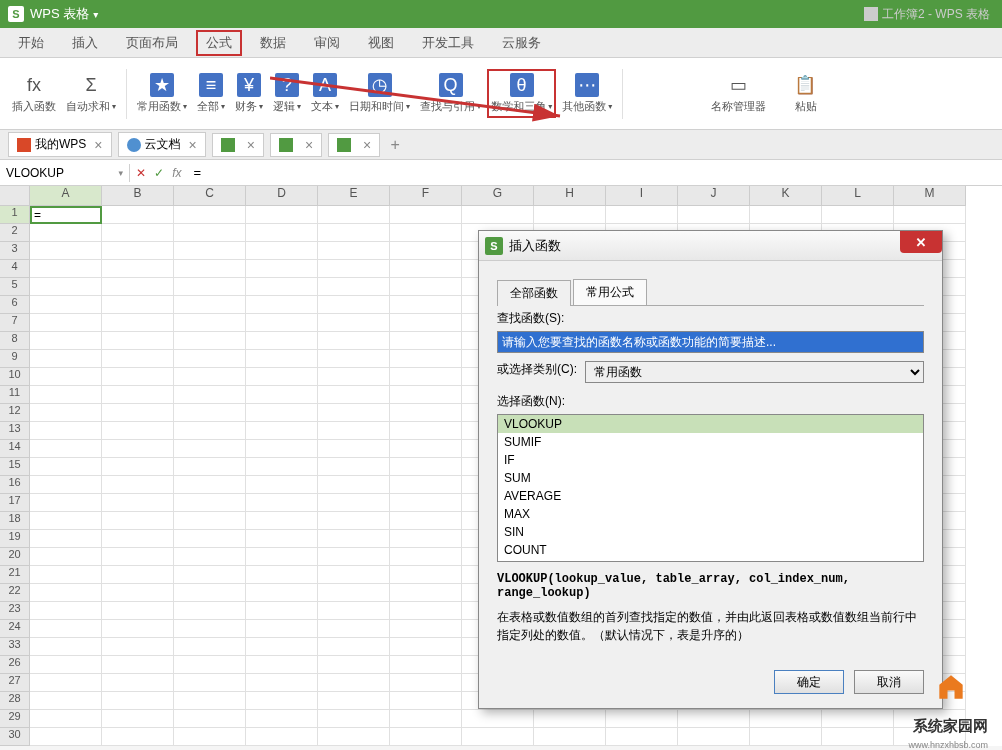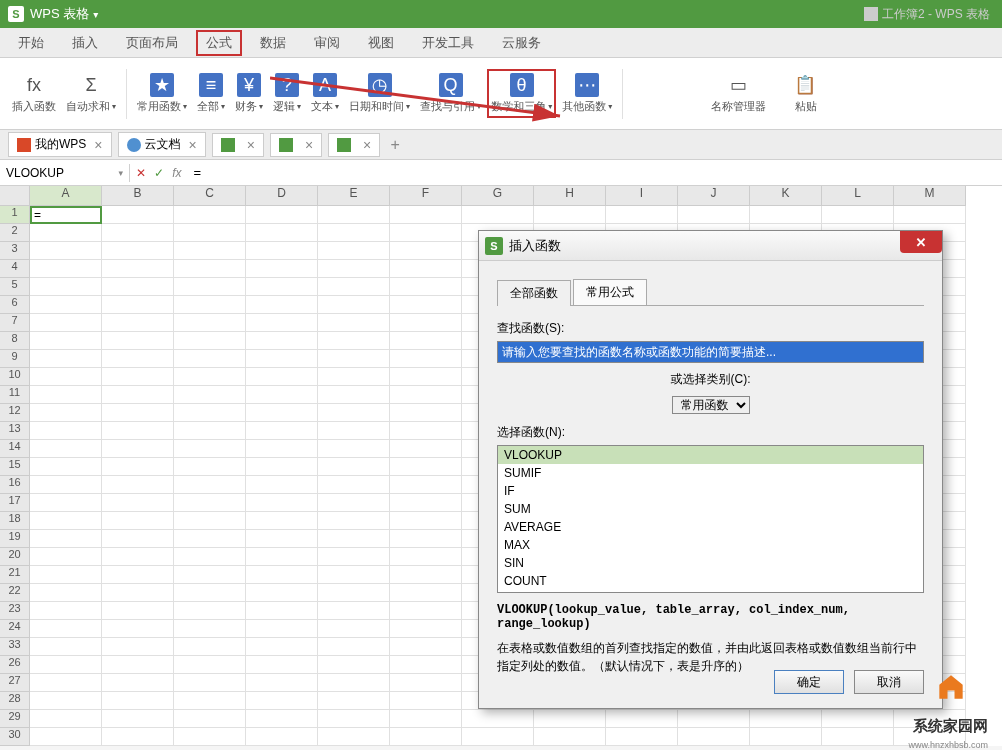--- a/index.html
+++ b/index.html
@@ -59,26 +59,26 @@
     .cells { position: relative; }
     .cell-row { display: flex; }
     .cell { width: 72px; height: 18px; border-right: 1px solid #e0e0e0; border-bottom: 1px solid #e0e0e0; font-size: 12px; padding: 0 2px; }
     .cell.active { border: 2px solid #519a41; outline: none; }
     
     .dialog { position: absolute; top: 230px; left: 478px; width: 465px; height: 479px; background: #f0f0f0; border: 1px solid #888; box-shadow: 4px 4px 10px rgba(0,0,0,0.3); z-index: 10; }
     .dialog-title { height: 30px; background: linear-gradient(#fafafa,#e8e8e8); display: flex; align-items: center; padding: 0 6px; font-size: 13px; border-bottom: 1px solid #ccc; }
     .dialog-title .dicon { width: 18px; height: 18px; background: #519a41; margin-right: 6px; border-radius: 2px; display: flex; align-items: center; justify-content: center; color: white; font-size: 11px; font-weight: bold; }
     .dialog-close { position: absolute; right: 0; top: 0; width: 42px; height: 22px; background: #c83232; color: white; display: flex; align-items: center; justify-content: center; font-weight: bold; cursor: pointer; border-radius: 0 0 4px 4px; }
     .dialog-body { padding: 18px; font-size: 12px; }
-    .dtabs { display: flex; border-bottom: 1px solid #aaa; margin-bottom: 14px; }
+    .dtabs { display: flex; border-bottom: 1px solid #aaa; margin-bottom: 4px; }
     .dtab { padding: 4px 12px; border: 1px solid #aaa; border-bottom: none; background: #fafafa; margin-right: 2px; cursor: pointer; font-size: 12px; }
     .dtab.active { background: #f0f0f0; position: relative; top: 1px; }
     .dlabel { display: block; margin-bottom: 4px; }
     .search-box { width: 100%; height: 22px; border: 1px solid #888; padding: 2px 4px; font-size: 12px; background: #3070d0; color: white; margin-bottom: 8px; }
-    .cat-row { display: flex; align-items: center; gap: 8px; margin-bottom: 10px; flex-direction: column; }
+    .cat-row { display: flex; align-items: flex-start; gap: 8px; margin-bottom: 10px; }
     .cat-select { flex: 1; height: 22px; border: 1px solid #888; font-size: 12px; padding: 0 4px; }
     .func-list { width: 100%; height: 148px; border: 1px solid #888; background: white; overflow-y: auto; font-family: "Courier New", monospace; font-size: 12px; margin-bottom: 10px; }
     .func-item { padding: 2px 6px; cursor: pointer; }
     .func-item.selected { background: #c8e0b8; }
     .func-desc { font-family: "Courier New", monospace; font-size: 12px; margin-bottom: 8px; font-weight: bold; }
     .func-help { font-size: 12px; line-height: 1.5; min-height: 48px; }
     .dialog-buttons { position: absolute; bottom: 14px; right: 18px; display: flex; gap: 10px; }
     .dbtn { width: 70px; height: 24px; border: 1px solid #888; background: linear-gradient(#fafafa,#e0e0e0); font-size: 12px; cursor: pointer; }
     .dbtn.primary { border: 1px solid #4a80c0; }
     

